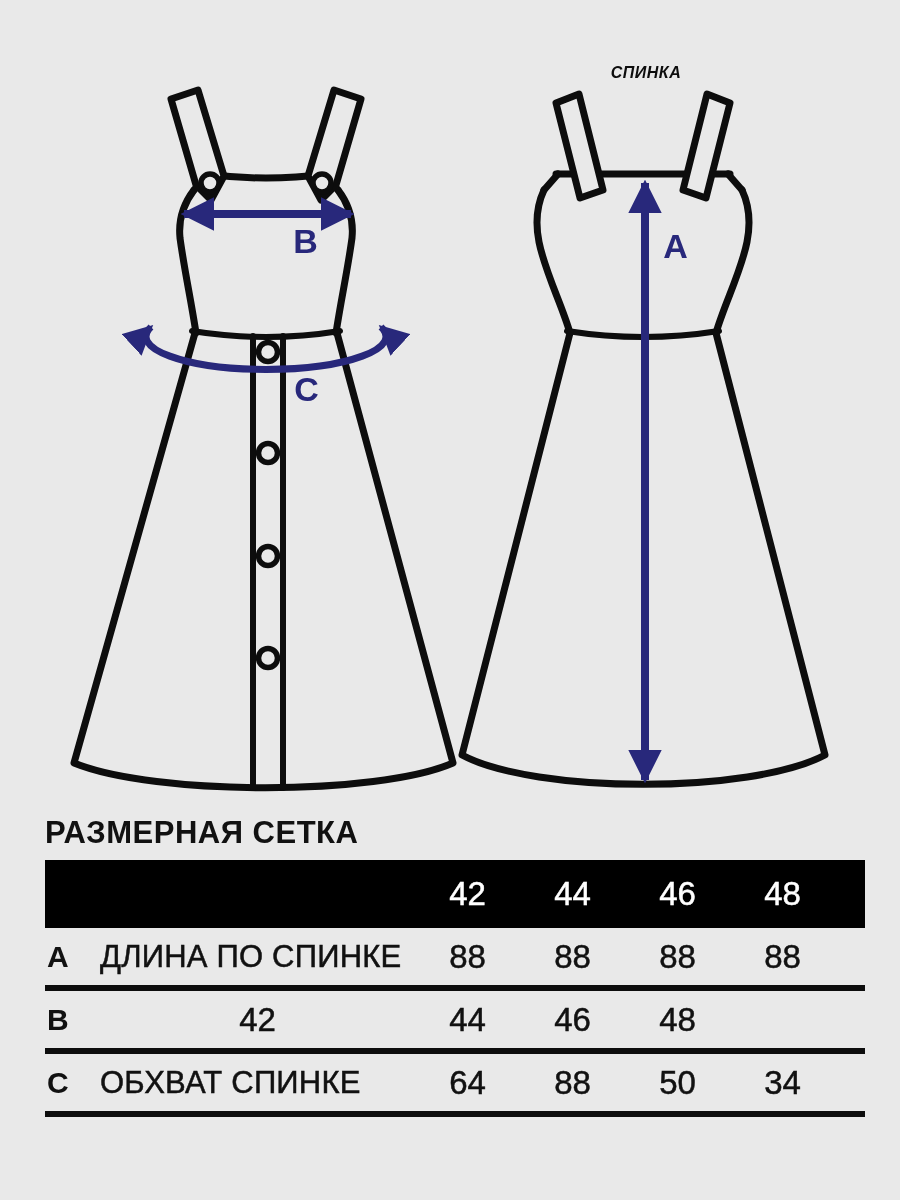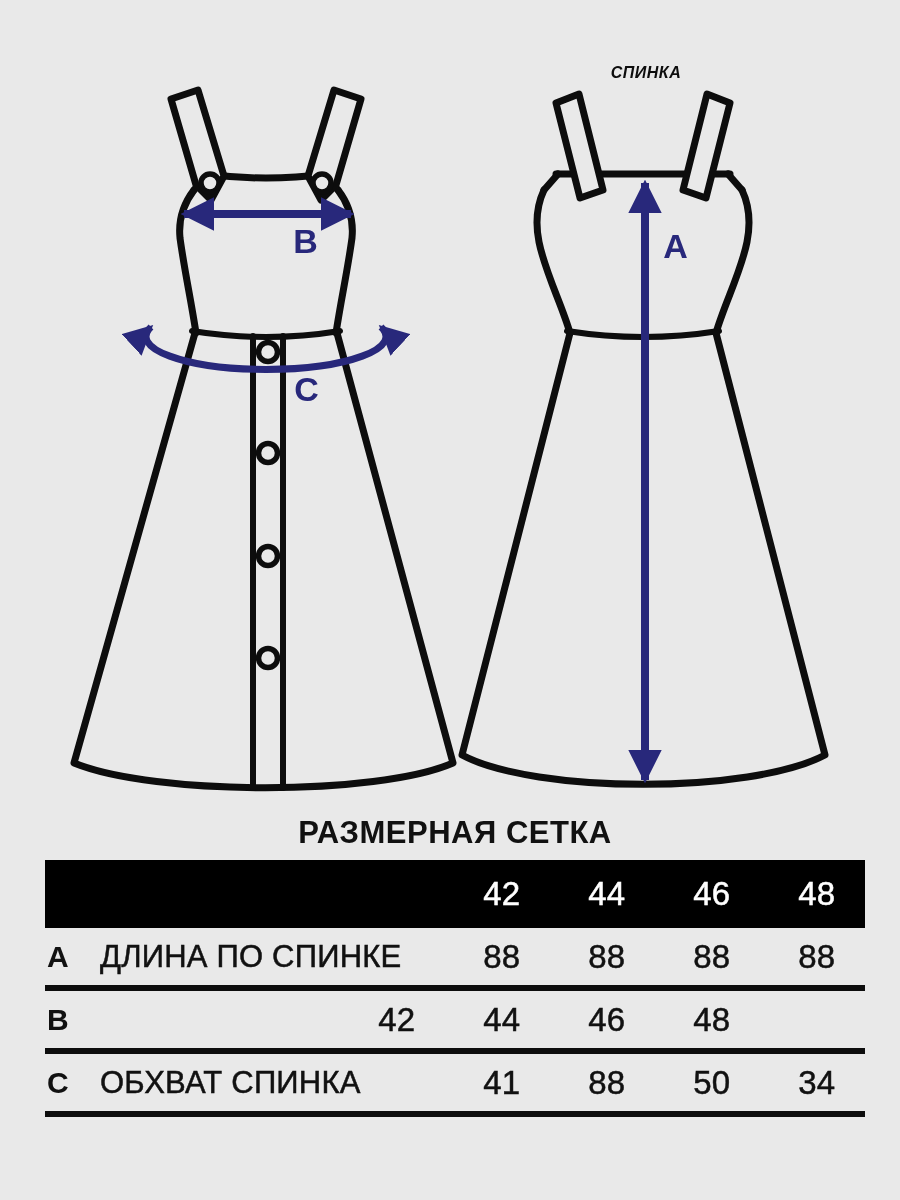--- a/index.html
+++ b/index.html
@@ -15,29 +15,29 @@
   svg .thin    { fill:none; stroke:#0d0d0d; stroke-width:6; stroke-linecap:round; }
   svg .strap   { fill:#e9e9e9; stroke:#0d0d0d; stroke-width:7; stroke-linejoin:round; }
   svg .btn     { fill:#e9e9e9; stroke:#0d0d0d; stroke-width:5.5; }
   svg .meas    { fill:none; stroke:#28287B; stroke-width:8; }
   svg .measC   { fill:none; stroke:#28287B; stroke-width:7; }
   svg text.mlabel { fill:#28287B; font-size:34px; font-weight:700;
                     -webkit-text-stroke:1px #28287B; letter-spacing:1px; }
   svg text.caption { fill:#0d0d0d; font-size:16px; font-weight:700; font-style:italic; letter-spacing:0.5px; }
 
   .table-wrap { position:absolute; left:45px; top:810px; width:820px; color:#111; }
-  .table-title { text-align:center; font-size:31px; font-weight:700; letter-spacing:0.5px;
+  .table-title { font-size:31px; font-weight:700; letter-spacing:0.5px;
                  height:50px; line-height:46px; }
   .grid { display:grid; grid-template-columns:55px 315px 105px 105px 105px 105px; align-items:center; }
   .thead { height:68px; background:#000; color:#fff; }
   .trow  { height:57px; border-bottom:6px solid #0d0d0d; }
   .cell  { white-space:nowrap; }
   .cell.letter { font-weight:700; font-size:30px; padding-left:2px; }
   .cell.name   { font-size:31px; letter-spacing:0.2px; -webkit-text-stroke:0.5px #111; }
-  .cell.val    { text-align:right; font-size:33px; -webkit-text-stroke:0.5px currentColor; }
+  .cell.val    { text-align:center; font-size:33px; -webkit-text-stroke:0.5px currentColor; }
 </style>
 </head>
 <body>
 
 <div class="canvas">
 
   <svg class="diagram" width="900" height="810" viewBox="0 0 900 810">
     <defs>
       <marker id="arrowNavy" viewBox="0 0 10 10" refX="9" refY="5" markerWidth="4.2" markerHeight="4.2" orient="auto-start-reverse">
         <path d="M0,0 L10,5 L0,10 z" fill="#28287B"></path>
@@ -131,20 +131,20 @@
     <div class="grid trow">
       <span class="cell letter">B</span>
       <span class="cell val">42</span>
       <span class="cell val">44</span>
       <span class="cell val">46</span>
       <span class="cell val">48</span>
     </div>
 
     <div class="grid trow">
       <span class="cell letter">C</span>
-      <span class="cell name">ОБХВАТ СПИНКА</span>
-      <span class="cell val">41</span>
+      <span class="cell name">ОБХВАТ СПИНКЕ</span>
+      <span class="cell val">64</span>
       <span class="cell val">88</span>
       <span class="cell val">50</span>
       <span class="cell val">34</span>
     </div>
   </div>
 </div>
 
 </body></html>

